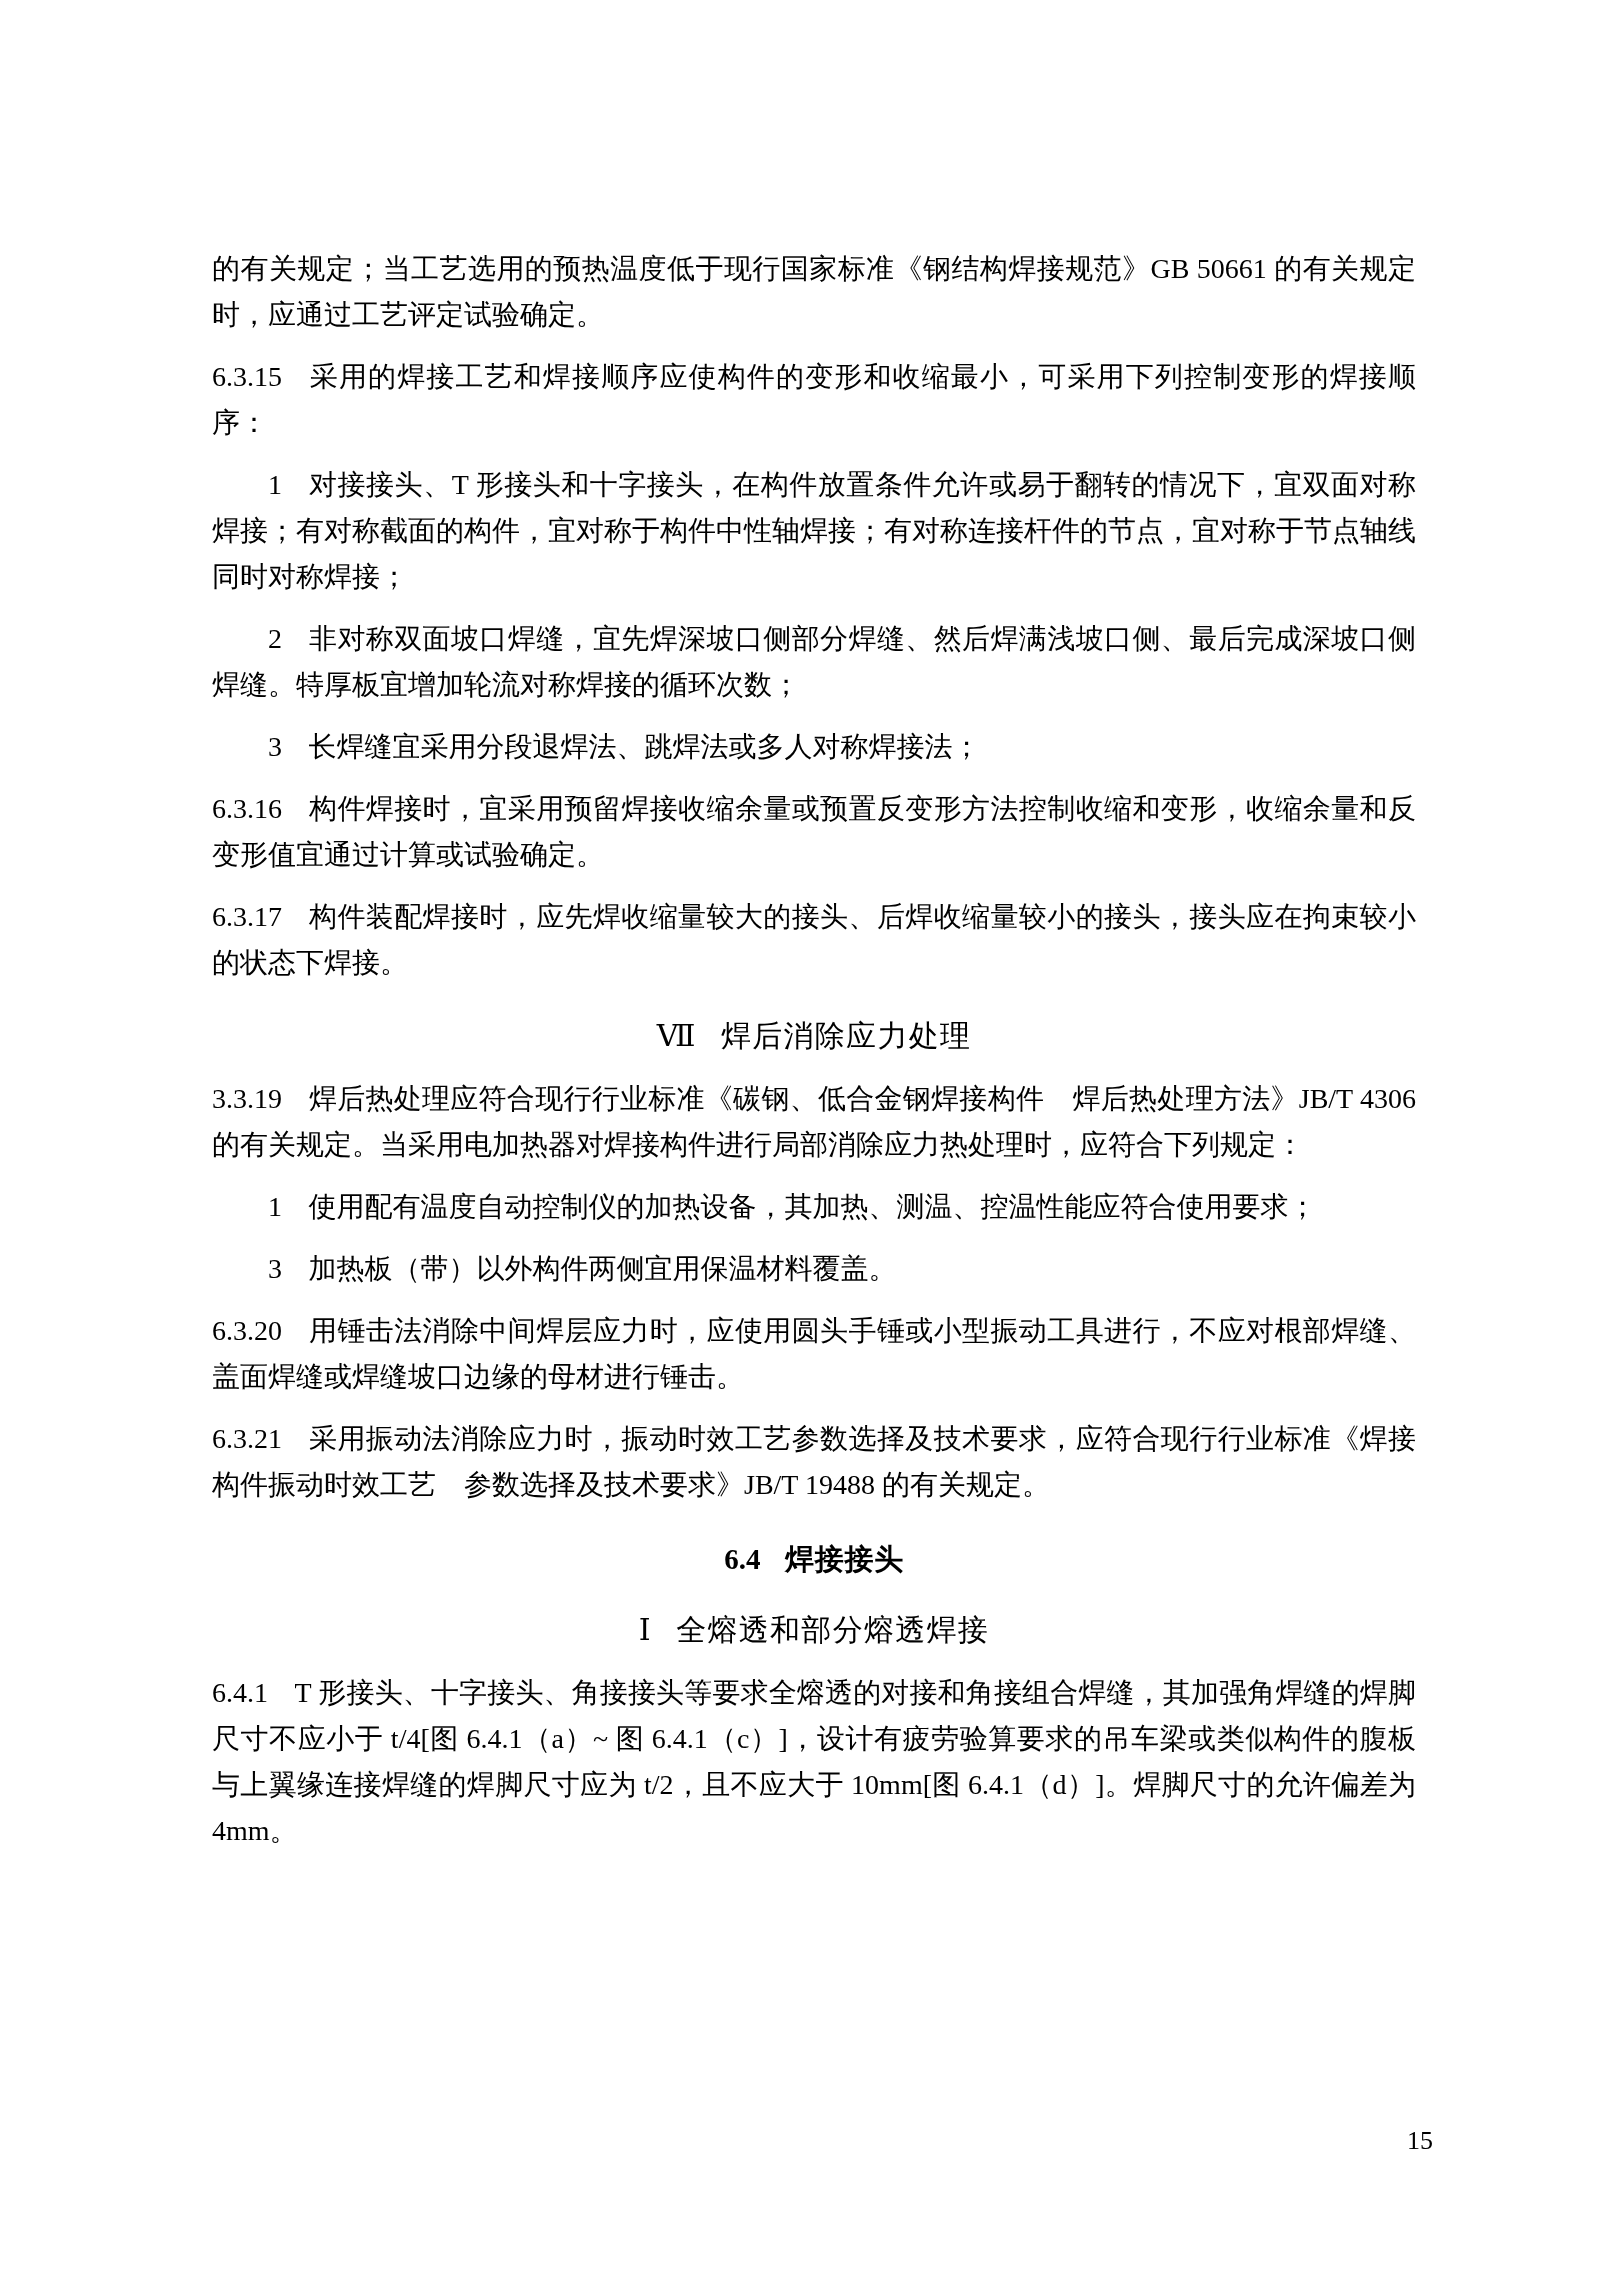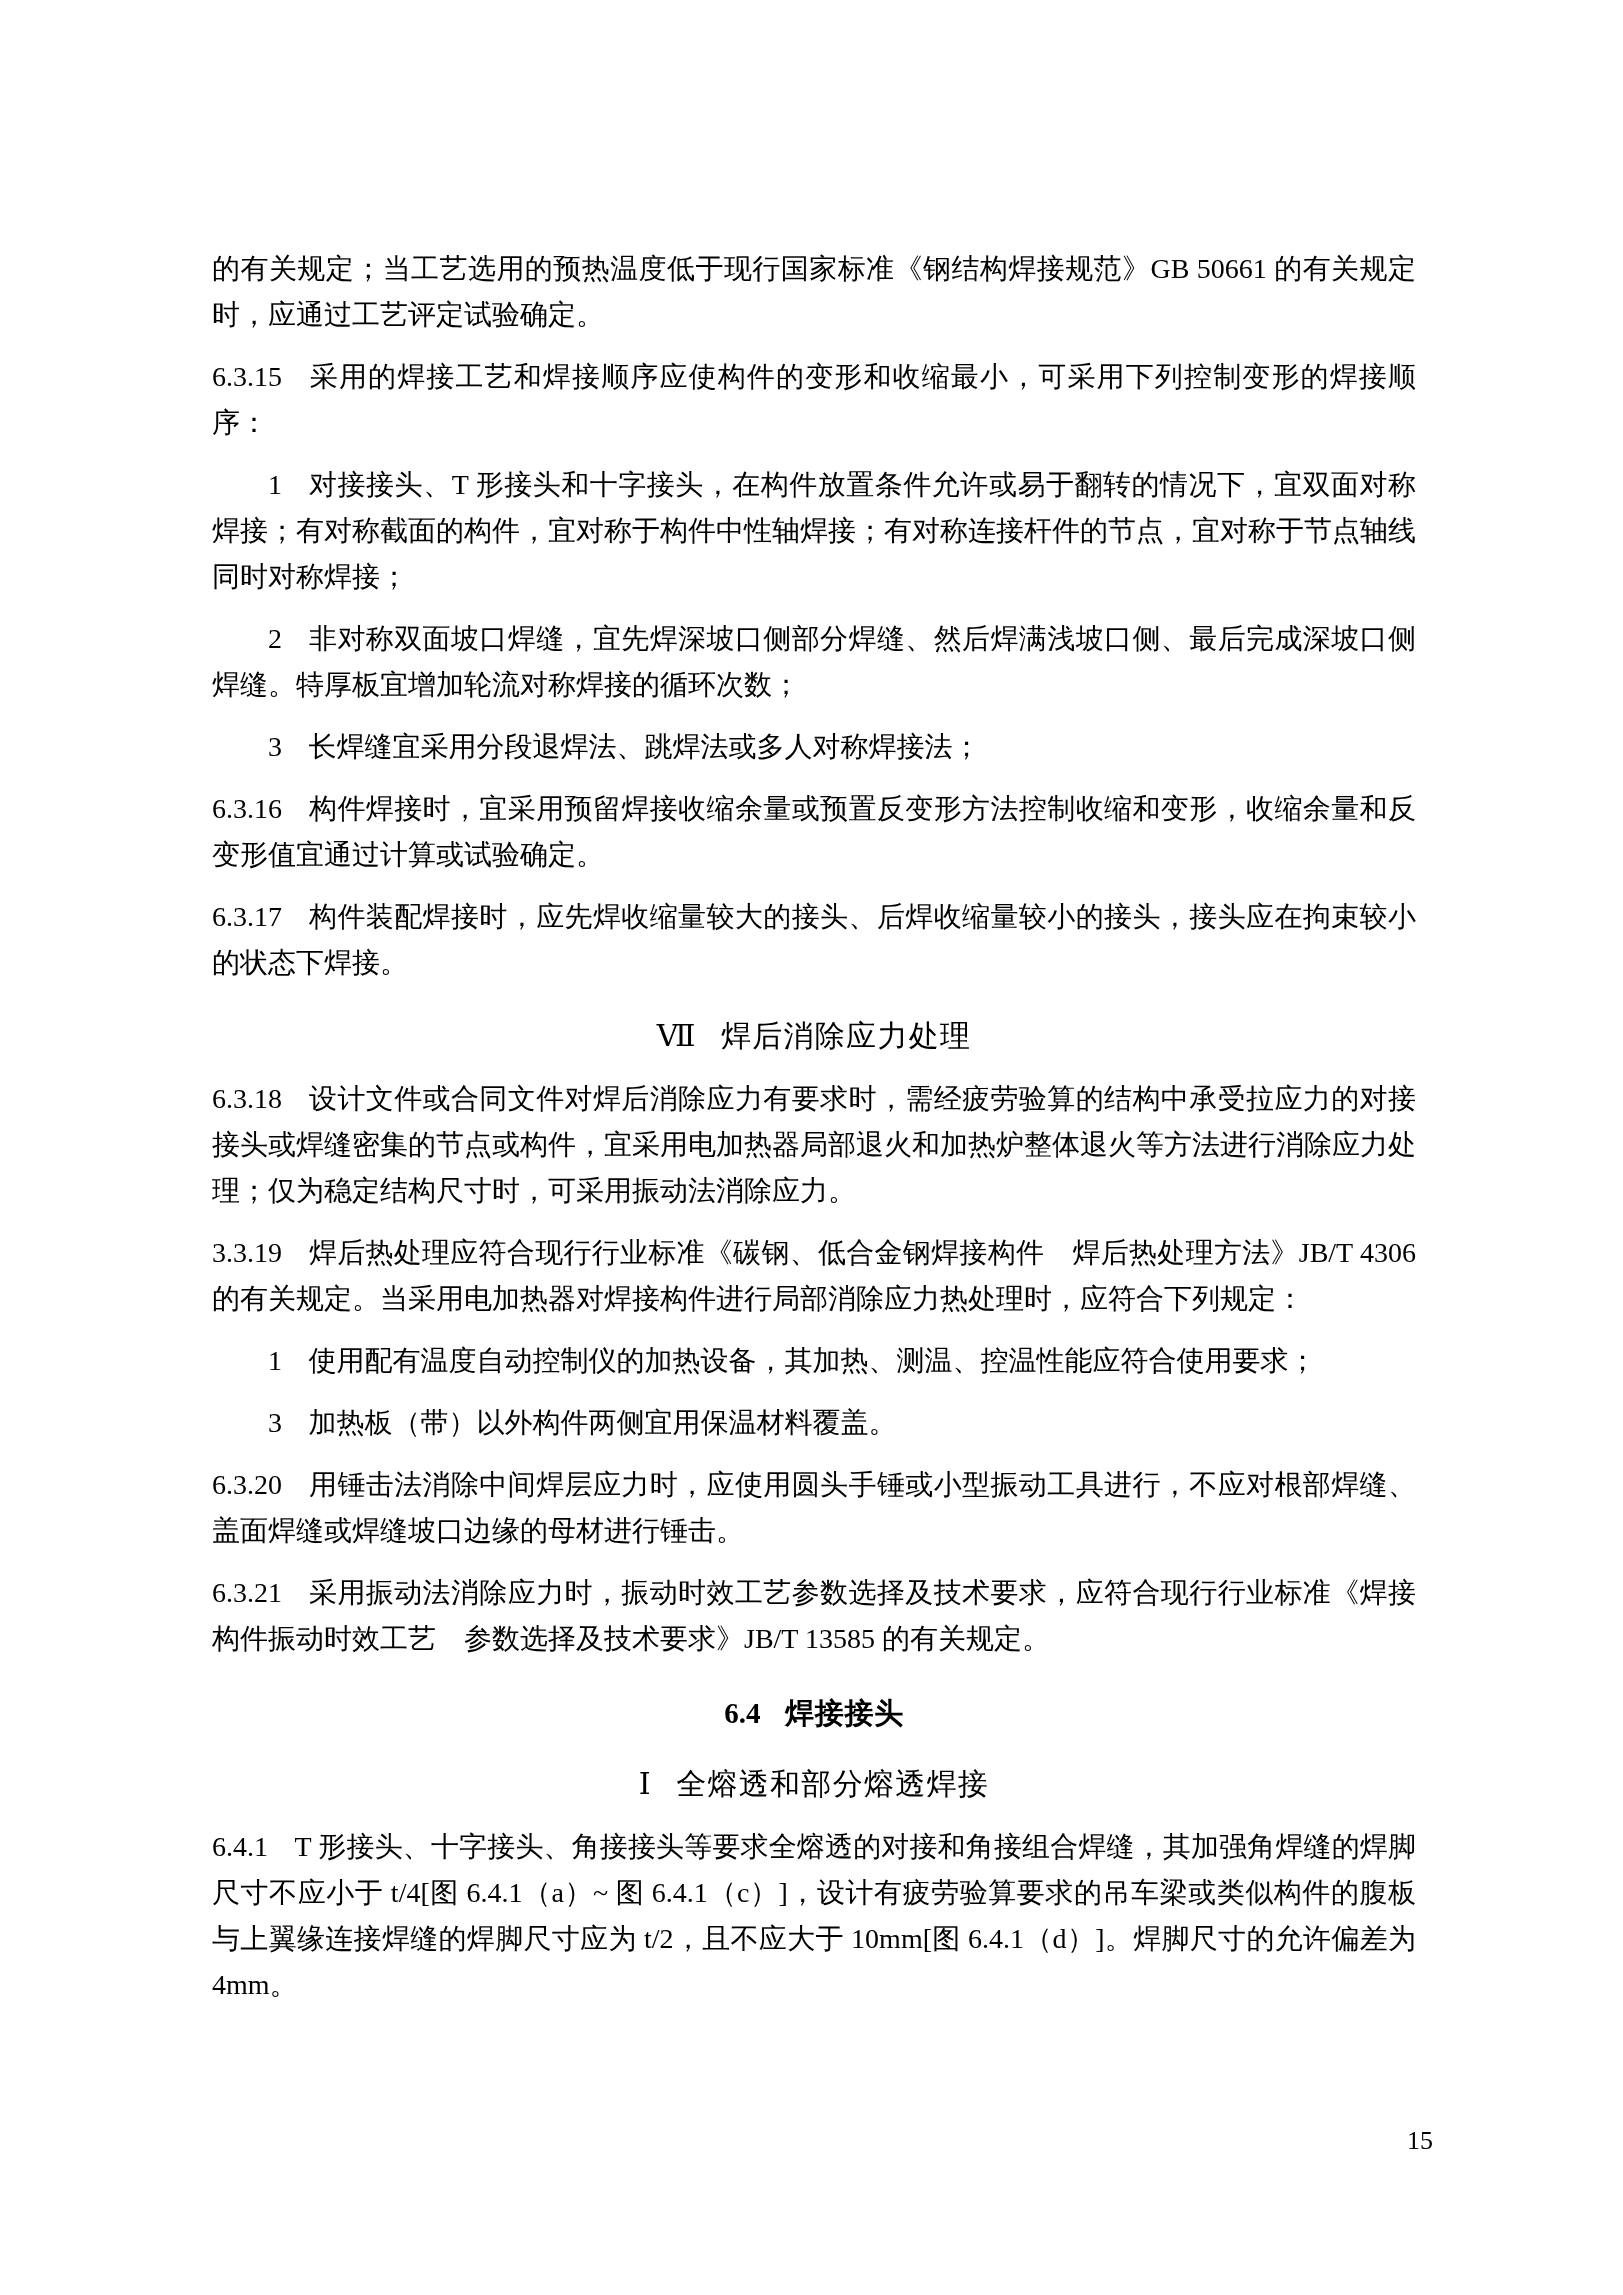--- a/index.html
+++ b/index.html
@@ -70,25 +70,24 @@
 
 <div class="content">
     <div class="block body"><span class="text">的有关规定；当工艺选用的预热温度低于现行国家标准《钢结构焊接规范》GB 50661 的有关规定时，应通过工艺评定试验确定。</span></div>
     <div class="block body"><span class="label">6.3.15</span><span class="text">采用的焊接工艺和焊接顺序应使构件的变形和收缩最小，可采用下列控制变形的焊接顺序：</span></div>
     <div class="block item"><span class="label">1</span><span class="text">对接接头、T 形接头和十字接头，在构件放置条件允许或易于翻转的情况下，宜双面对称焊接；有对称截面的构件，宜对称于构件中性轴焊接；有对称连接杆件的节点，宜对称于节点轴线同时对称焊接；</span></div>
     <div class="block item"><span class="label">2</span><span class="text">非对称双面坡口焊缝，宜先焊深坡口侧部分焊缝、然后焊满浅坡口侧、最后完成深坡口侧焊缝。特厚板宜增加轮流对称焊接的循环次数；</span></div>
     <div class="block item"><span class="label">3</span><span class="text">长焊缝宜采用分段退焊法、跳焊法或多人对称焊接法；</span></div>
     <div class="block body"><span class="label">6.3.16</span><span class="text">构件焊接时，宜采用预留焊接收缩余量或预置反变形方法控制收缩和变形，收缩余量和反变形值宜通过计算或试验确定。</span></div>
     <div class="block body"><span class="label">6.3.17</span><span class="text">构件装配焊接时，应先焊收缩量较大的接头、后焊收缩量较小的接头，接头应在拘束较小的状态下焊接。</span></div>
     <div class="block heading"><span class="label">Ⅶ</span><span class="text">焊后消除应力处理</span></div>
-    <div class="block body"><span class="label">6.3.18</span><span class="text">设计文件或合同文件对焊后消除应力有要求时，需经疲劳验算的结构中承受拉应力的对接接头或焊缝密集的节点或构件，宜采用电加热器局部退火和加热炉整体退火等方法进行消除应力处理；仅为稳定结构尺寸时，可采用振动法消除应力。</span></div>
     <div class="block body"><span class="label">3.3.19</span><span class="text">焊后热处理应符合现行行业标准《碳钢、低合金钢焊接构件　焊后热处理方法》JB/T 4306 的有关规定。当采用电加热器对焊接构件进行局部消除应力热处理时，应符合下列规定：</span></div>
     <div class="block item"><span class="label">1</span><span class="text">使用配有温度自动控制仪的加热设备，其加热、测温、控温性能应符合使用要求；</span></div>
     <div class="block item"><span class="label">3</span><span class="text">加热板（带）以外构件两侧宜用保温材料覆盖。</span></div>
     <div class="block body"><span class="label">6.3.20</span><span class="text">用锤击法消除中间焊层应力时，应使用圆头手锤或小型振动工具进行，不应对根部焊缝、盖面焊缝或焊缝坡口边缘的母材进行锤击。</span></div>
-    <div class="block body"><span class="label">6.3.21</span><span class="text">采用振动法消除应力时，振动时效工艺参数选择及技术要求，应符合现行行业标准《焊接构件振动时效工艺　参数选择及技术要求》JB/T 13585 的有关规定。</span></div>
+    <div class="block body"><span class="label">6.3.21</span><span class="text">采用振动法消除应力时，振动时效工艺参数选择及技术要求，应符合现行行业标准《焊接构件振动时效工艺　参数选择及技术要求》JB/T 19488 的有关规定。</span></div>
     <div class="block heading-bold"><span class="label">6.4</span><span class="text">焊接接头</span></div>
     <div class="block heading"><span class="label">Ⅰ</span><span class="text">全熔透和部分熔透焊接</span></div>
     <div class="block body"><span class="label">6.4.1</span><span class="text">T 形接头、十字接头、角接接头等要求全熔透的对接和角接组合焊缝，其加强角焊缝的焊脚尺寸不应小于 t/4[图 6.4.1（a）~ 图 6.4.1（c）]，设计有疲劳验算要求的吊车梁或类似构件的腹板与上翼缘连接焊缝的焊脚尺寸应为 t/2，且不应大于 10mm[图 6.4.1（d）]。焊脚尺寸的允许偏差为 4mm。</span></div>
   </div>
 
 <div class="page-footer">15</div>
 
 
 </body></html>

